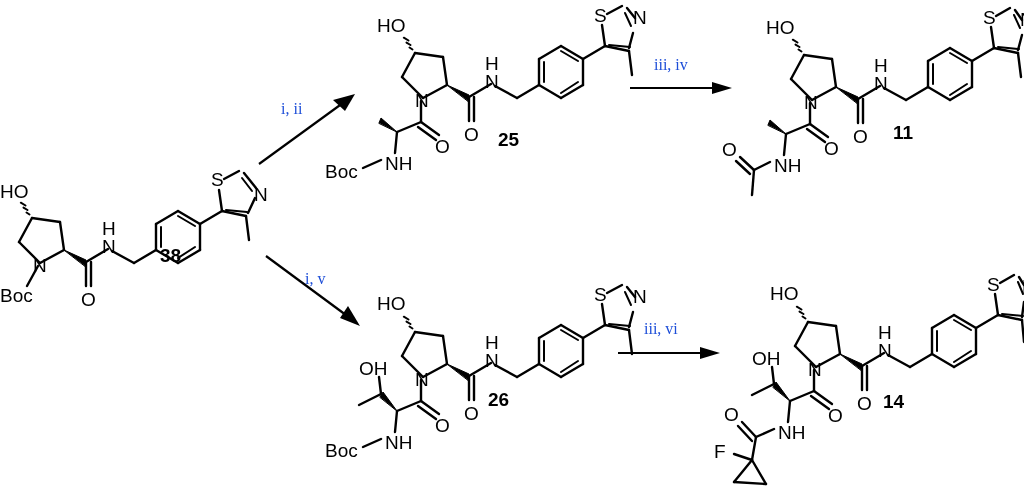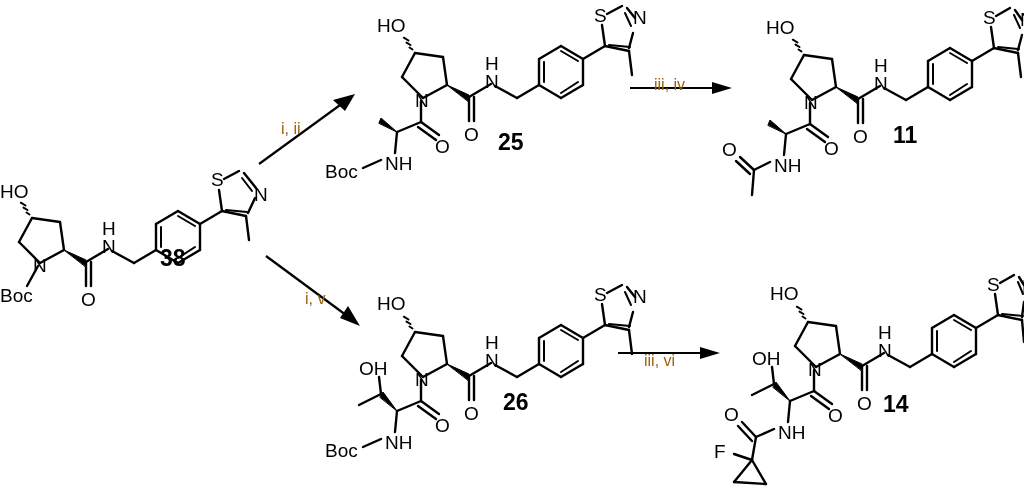--- a/index.html
+++ b/index.html
@@ -7,30 +7,29 @@
   #scheme {
     position:relative;
     width:1024px; height:496px;
     background:#ffffff;
     overflow:hidden;
   }
   .struct { position:absolute; }
   .struct svg { display:block; overflow:visible; }
   .cond {
     position:absolute;
-    font-family:Liberation Sans, sans-serif;
+    font-family:Liberation Serif, serif;
     font-size:16px;
-    color:#a16207;
+    color:#1d4ed8;
     white-space:nowrap;
-    margin-top:20px;
   }
   .cpdnum {
     position:absolute;
     font-family:"Liberation Sans", sans-serif;
-    font-size:23px;
+    font-size:19px;
     font-weight:bold;
     color:#000;
     white-space:nowrap;
   }
   .arrow { position:absolute; }
   text { font-family:"Liberation Sans", sans-serif; fill:#000; }
   .atom { font-size:19px; }
 </style>
 </head>
 <body>
@@ -341,31 +340,31 @@
         <text class="atom" x="139" y="148">O</text>
         <text class="atom" x="160" y="95">N</text>
         <text class="atom" x="160" y="77">H</text>
         <text class="atom" x="269" y="29">S</text>
         <text class="atom" x="308" y="31">N</text>
         <text class="atom" x="60" y="177">NH</text>
         <text class="atom" x="0" y="185">Boc</text>
       </g>
     </svg>
   </div>
-  <div class="cpdnum" style="left:488px; top:389px;margin-left:15px;">26</div>
+  <div class="cpdnum" style="left:488px; top:389px;">26</div>
 
   <div class="arrow" style="left:618px; top:343px;">
     <svg width="110" height="22" viewBox="0 0 110 22">
       <g stroke="#000" stroke-width="2.2" fill="none">
         <path d="M0,10 L92,10"></path>
       </g>
       <path d="M102,10 L82,4 L82,16 Z" fill="#000"></path>
     </svg>
   </div>
-  <div class="cond" style="left:644px; top:332px;text-align:right;">iii, vi</div>
+  <div class="cond" style="left:644px; top:320px;text-align:right;">iii, vi</div>
 
   <div class="struct" style="left:712px; top:262px;">
     <svg width="312" height="234" viewBox="0 0 312 234">
       <g stroke="#000" stroke-width="2.4" fill="none" stroke-linecap="round">
 
         <path d="M104,105 L128,92"></path>
         <path d="M128,92 L124,64"></path>
         <path d="M124,64 L96,60"></path>
         <path d="M96,60 L83,84"></path>
         <path d="M83,84 L104,105"></path>

